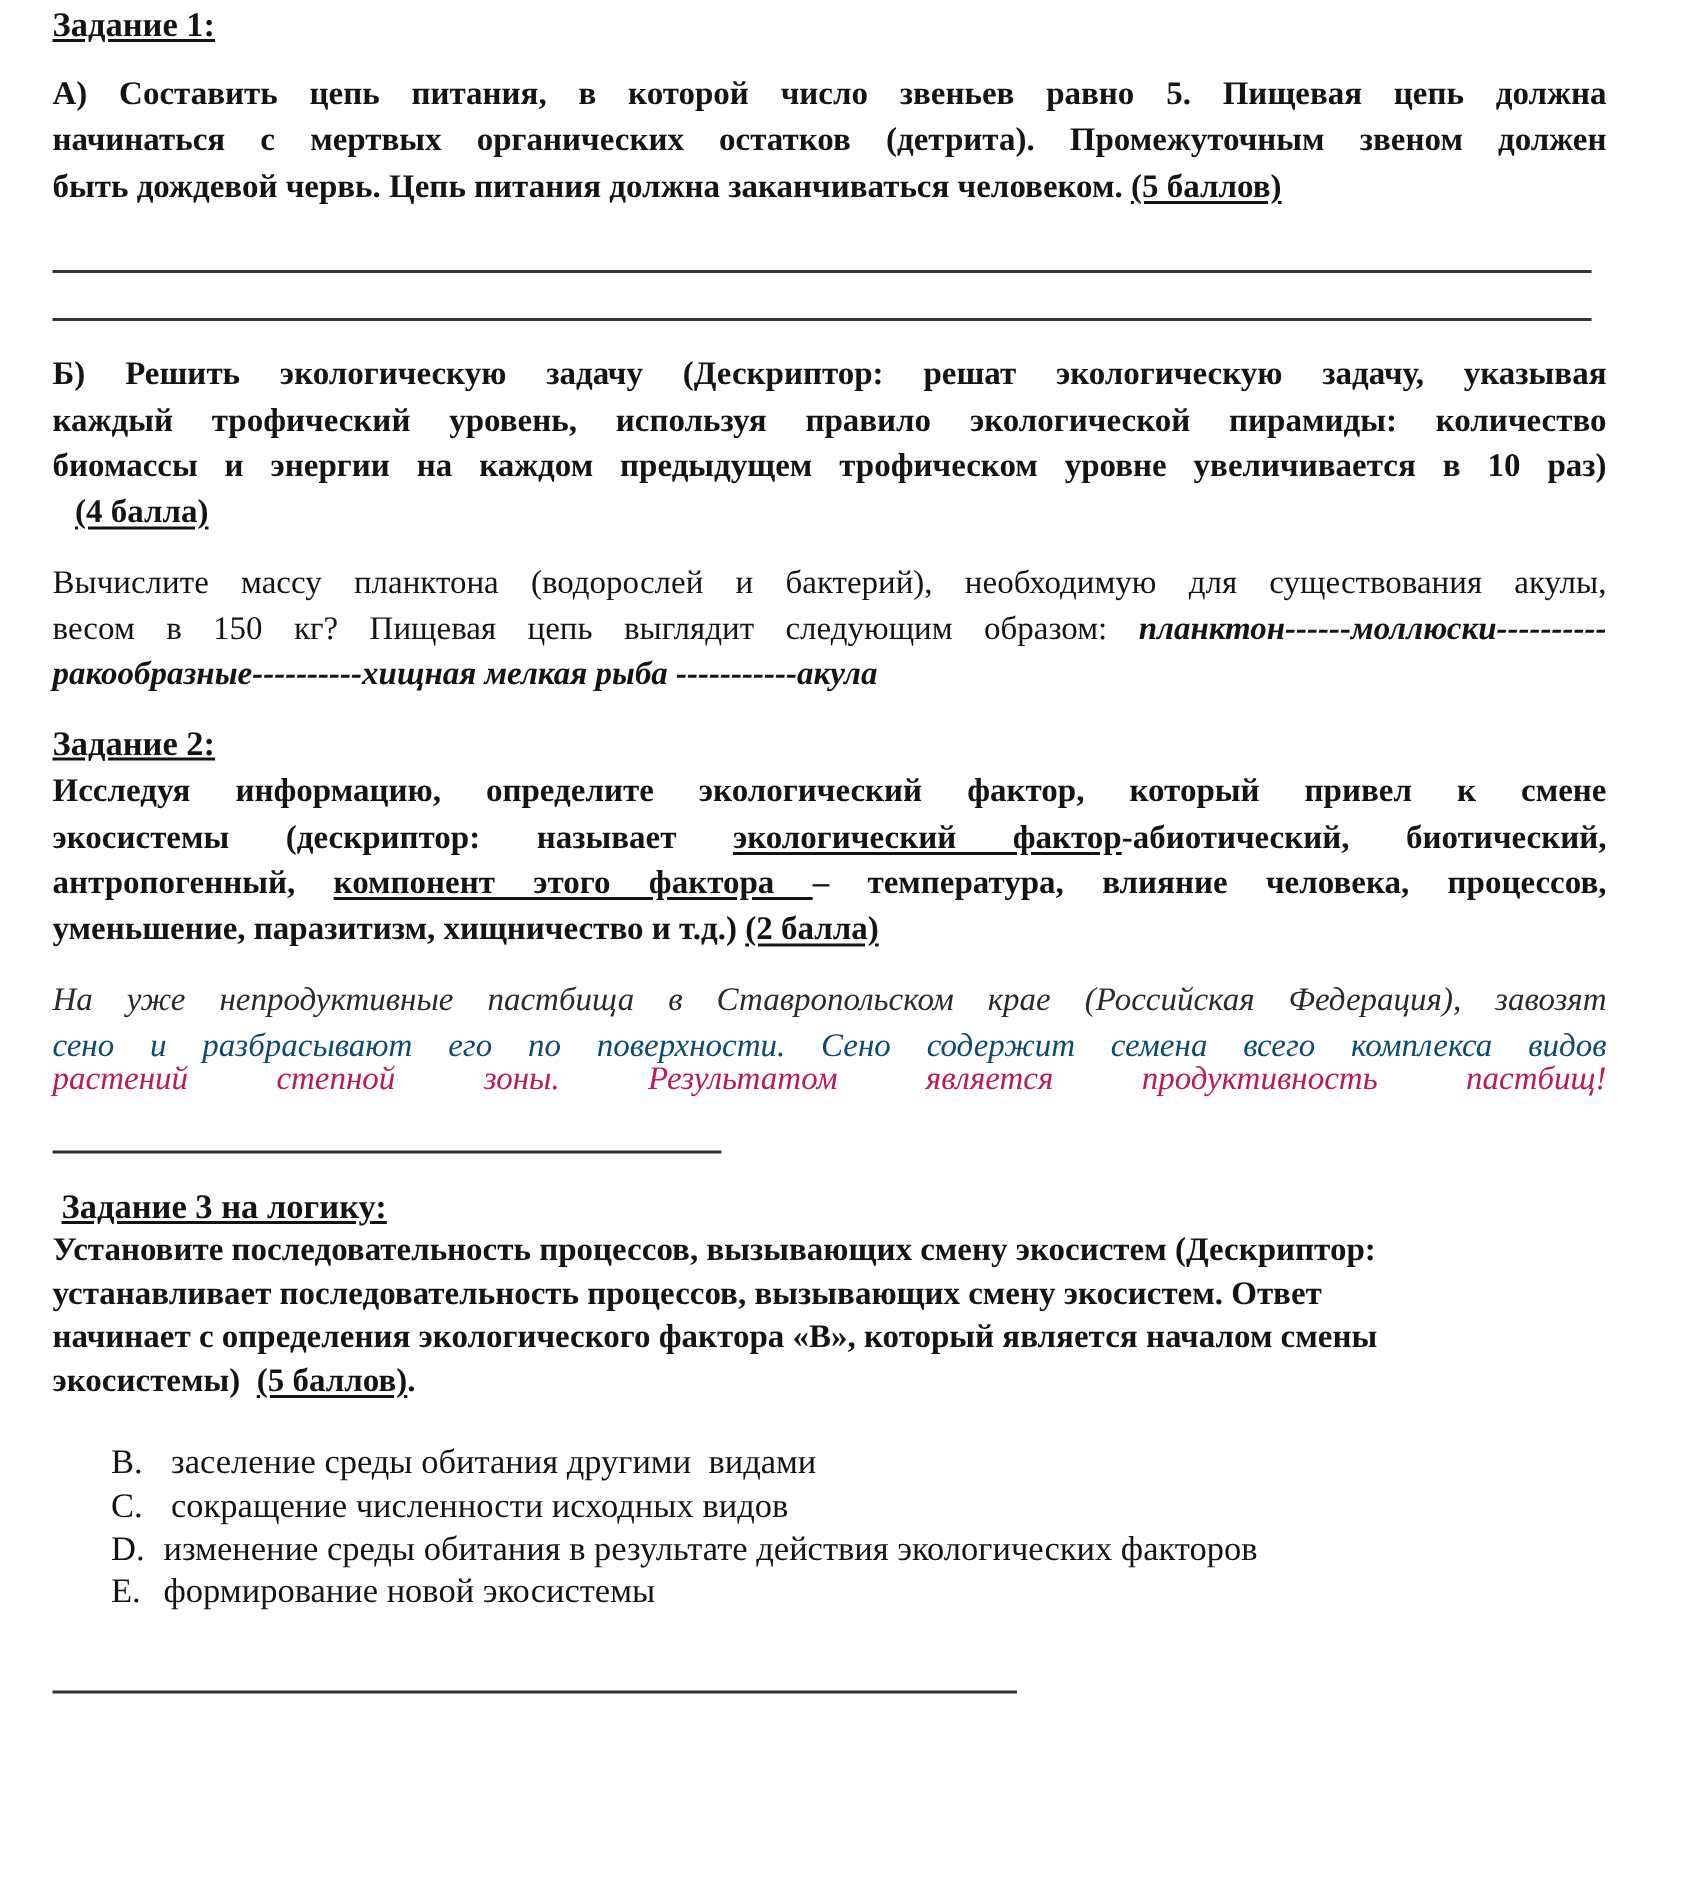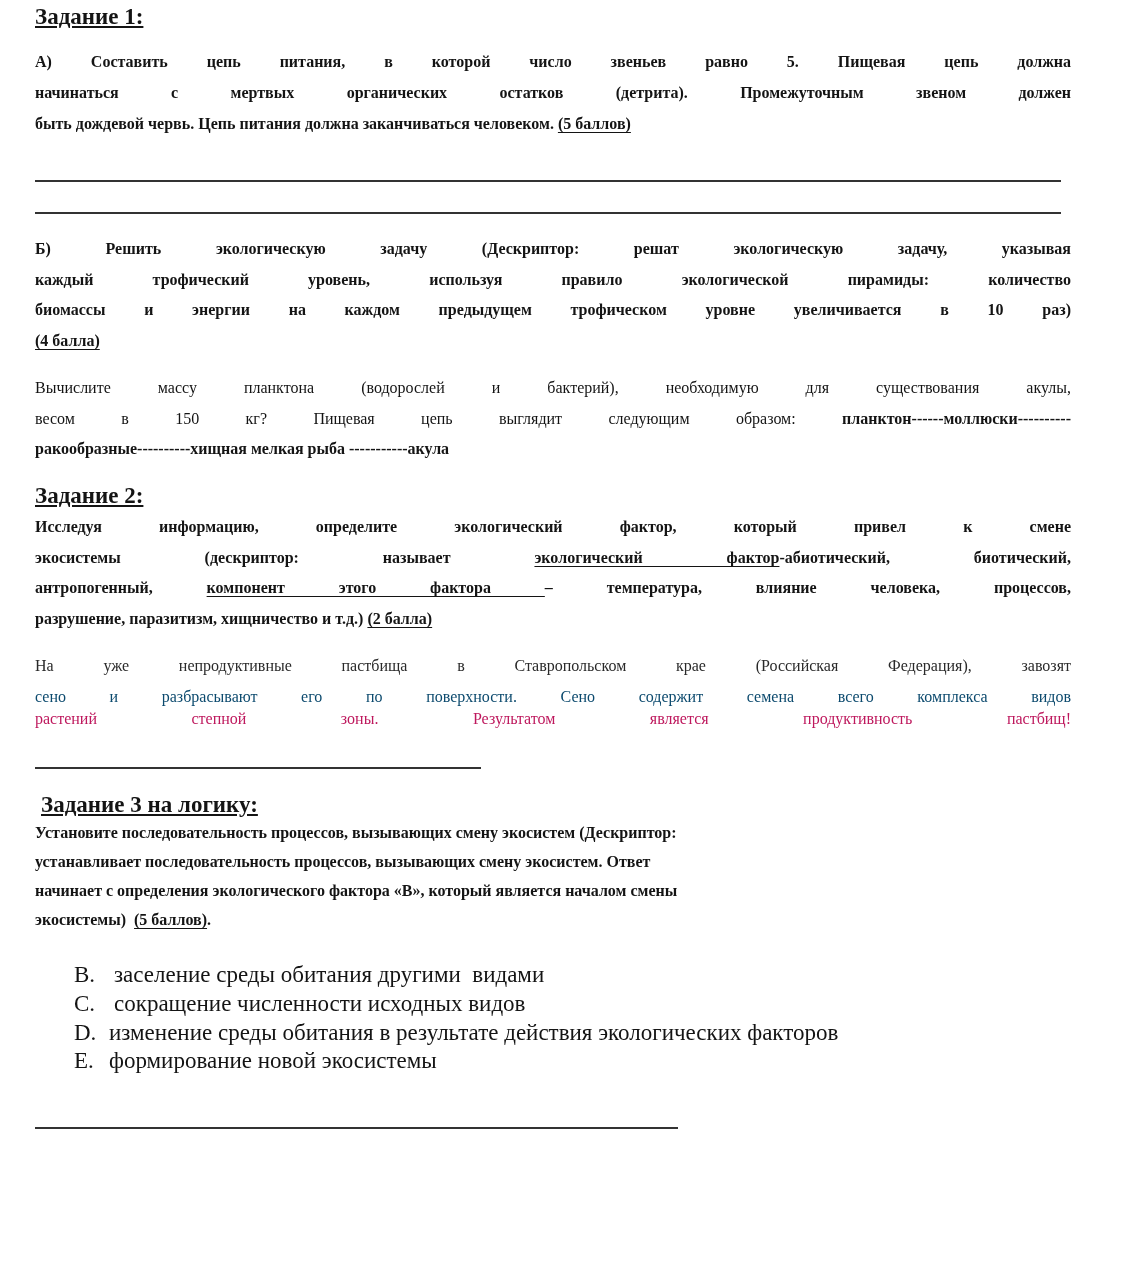--- a/index.html
+++ b/index.html
@@ -4,26 +4,26 @@
 <style>
   html, body { margin: 0; padding: 0; background: #ffffff; }
   body {
     width: 1125px; height: 1261px; overflow: hidden; position: relative;
     font-family: "Liberation Serif", "DejaVu Serif", serif;
     color: #141414;
   }
   .page { position: absolute; left: 0; top: 0; width: 1125px; height: 1261px; }
   .line {
     position: absolute; left: 35px; width: 1036px;
-    font-size: 16px; line-height: 30px; white-space: nowrap;
+    font-size: 22px; line-height: 30px; white-space: nowrap;
     text-align: justify; text-align-last: justify;
   }
   .nojust { text-align: left; text-align-last: left; }
   .b { font-weight: bold; }
-  .i { }
+  .i { font-style: italic; }
   .u { text-decoration: underline; text-underline-offset: 3px; }
   .h { font-weight: bold; font-size: 23px; text-decoration: underline; }
   .rule { position: absolute; height: 0; border-top: 2px solid #333; left: 35px; }
   .opt { position: absolute; left: 74px; font-size: 23px; line-height: 28px; white-space: nowrap; }
   .opt .letter { display: inline-block; width: 40px; }
 </style>
 </head>
 <body>
 
 <div class="page">
@@ -36,40 +36,40 @@
     <span>быть дождевой червь. Цепь питания должна заканчиваться человеком.</span>
     <span class="u">(5 баллов)</span>
   </div>
 
   <div class="rule" style="top:180px; width:1026px;"></div>
   <div class="rule" style="top:212px; width:1026px;"></div>
 
   <div class="line b" style="top:234px;">Б) Решить экологическую задачу (Дескриптор: решат экологическую задачу, указывая</div>
   <div class="line b" style="top:265px;">каждый трофический уровень, используя правило экологической пирамиды: количество</div>
   <div class="line b" style="top:295px;">биомассы и энергии на каждом предыдущем трофическом уровне увеличивается в 10 раз)</div>
-  <div class="line nojust b" style="top:326px;">
+  <div class="line nojust b" style="top:326px;margin-left:15px;">
     <span class="u">(4 балла)</span>
   </div>
 
   <div class="line" style="top:373px;"> Вычислите массу планктона (водорослей и бактерий), необходимую для существования акулы,</div>
   <div class="line" style="top:404px;">
     <span>весом в 150 кг? Пищевая цепь выглядит следующим образом: </span><span class="b i">планктон------моллюски----------</span>
   </div>
   <div class="line nojust b i" style="top:434px;">ракообразные----------хищная мелкая рыба -----------акула</div>
 
   <div class="line nojust h" style="top:481px;">Задание 2:</div>
   <div class="line b" style="top:512px;">Исследуя информацию, определите экологический фактор, который привел к смене</div>
   <div class="line b" style="top:543px;">
     <span>экосистемы (дескриптор: называет </span><span class="u">экологический фактор</span><span>-абиотический, биотический,</span>
   </div>
   <div class="line b" style="top:573px;">
     <span>антропогенный, </span><span class="u">компонент этого фактора </span><span>– температура, влияние человека, процессов,</span>
   </div>
   <div class="line nojust b" style="top:604px;">
-    <span>разрушение, паразитизм, хищничество и т.д.) </span><span class="u">(2 балла)</span>
+    <span>уменьшение, паразитизм, хищничество и т.д.) </span><span class="u">(2 балла)</span>
   </div>
 
   <div class="line i" style="top:651px; color:#2a2a2a;">На уже непродуктивные пастбища в Ставропольском крае (Российская Федерация), завозят</div>
   <div class="line i" style="top:682px; color:#0c4a6e;">сено и разбрасывают его по поверхности. Сено содержит семена всего комплекса видов</div>
   <div class="line i" style="top:704px; color:#be185d; word-spacing:30px;">растений степной зоны. Результатом является продуктивность пастбищ!</div>
 
   <div class="rule" style="top:767px; width:446px;"></div>
 
   <div class="line nojust h" style="top:790px; left:41px;">Задание 3 на логику:</div>
   <div class="line nojust b" style="top:818px;">Установите последовательность процессов, вызывающих смену экосистем (Дескриптор:</div>

